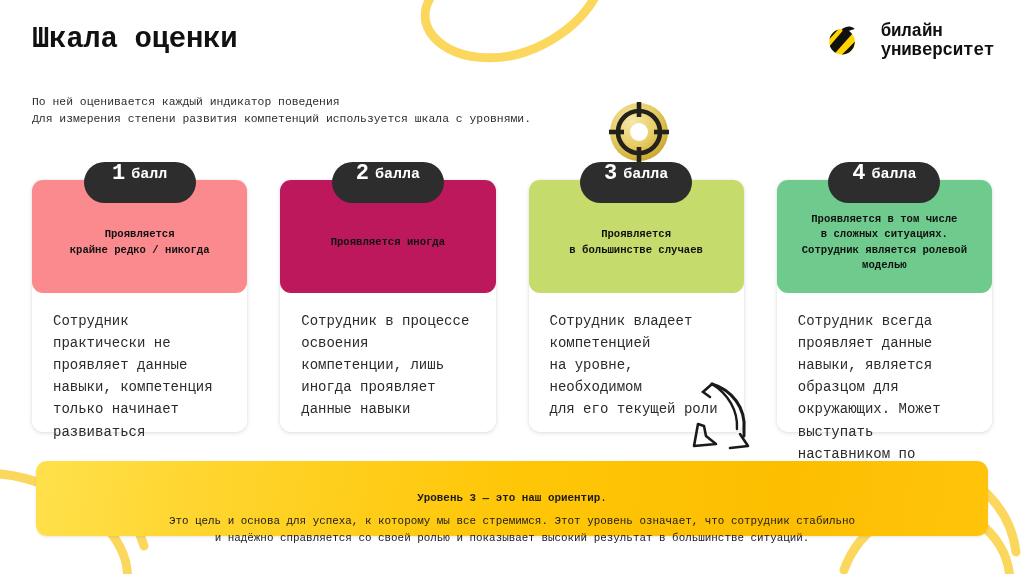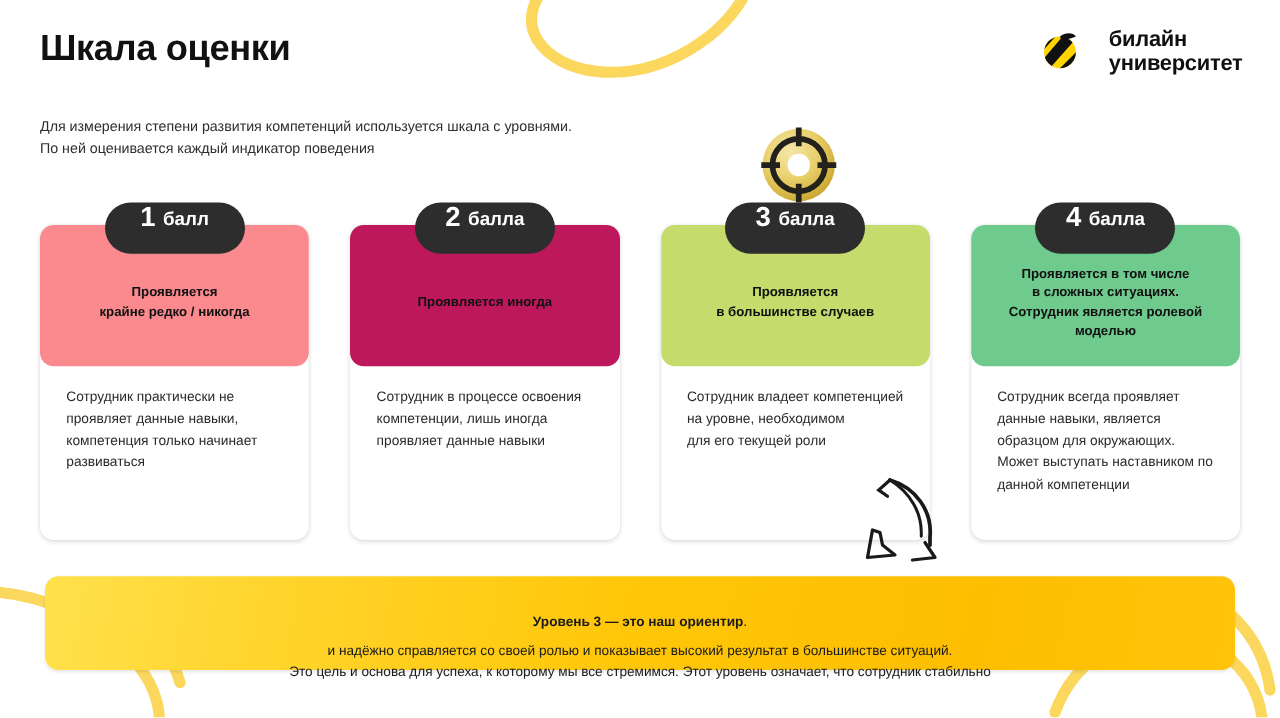--- a/index.html
+++ b/index.html
@@ -12,20 +12,21 @@
     background: #ffffff;
     font-family: "Liberation Sans", sans-serif;
   }
 
   #slide {
     position: relative;
     width: 1024px;
     height: 574px;
     background: #ffffff;
     overflow: hidden;
+    font-family: Liberation Mono, monospace;
   }
 
   
   .decor {
     position: absolute;
     pointer-events: none;
   }
   .decor-top     { top: -66px;  left: 404px;  }
   .decor-botleft { bottom: -58px; left: -52px; }
   .decor-botright{ bottom: -56px; right: -60px;}
@@ -109,21 +110,21 @@
   }
   .card-head-text {
     font-size: 10.6px;
     font-weight: bold;
     line-height: 1.46;
     color: #111111;
   }
 
   .card-body {
     padding: 17px 21px 0 21px;
-    font-size: 11px;
+    font-size: 14px;
     line-height: 1.58;
     color: #2b2b2b;
   }
 
   
   .badge {
     position: absolute;
     top: -18px;
     left: 50%;
     transform: translateX(-50%);
@@ -225,22 +226,22 @@
       </g>
       <path d="M20 6 C25 2 32 2 35 6 C30 8 25 9 21 9 Z" fill="#111111"></path>
     </svg>
     <div class="logo-text">
       <div>билайн</div>
       <div>университет</div>
     </div>
   </div>
 
   <div class="subtitle">
+    <div>По ней оценивается каждый индикатор поведения</div>
     <div>Для измерения степени развития компетенций используется шкала с уровнями.</div>
-    <div>По ней оценивается каждый индикатор поведения</div>
   </div>
 
   <svg class="target-icon" viewBox="0 0 74 74">
     <defs>
       <radialGradient id="tg" cx="38%" cy="32%" r="72%">
         <stop offset="0%" stop-color="#F6E7A8"></stop>
         <stop offset="55%" stop-color="#E8CE68"></stop>
         <stop offset="100%" stop-color="#C9A62E"></stop>
       </radialGradient>
     </defs>
@@ -316,18 +317,18 @@
     <path d="M20 10 L11 18 L18 23" fill="none" stroke="#1a1a1a" stroke-width="2.6" stroke-linecap="round"></path>
     <path d="M6 50 L2 72 L24 70 L14 62 L12 52 Z" fill="none" stroke="#1a1a1a" stroke-width="2.6" stroke-linejoin="round"></path>
     <path d="M48 60 L56 72 L38 74" fill="none" stroke="#1a1a1a" stroke-width="2.6" stroke-linejoin="round" stroke-linecap="round"></path>
   </svg>
 
   <div class="banner">
     <div class="banner-lead">
       <b>Уровень 3 — это наш ориентир</b><span>.</span>
     </div>
     <div class="banner-body">
+      <div>Это цель и основа для успеха, к которому мы все стремимся. Этот уровень означает, что сотрудник стабильно</div>
       <div>и надёжно справляется со своей ролью и показывает высокий результат в большинстве ситуаций.</div>
-      <div>Это цель и основа для успеха, к которому мы все стремимся. Этот уровень означает, что сотрудник стабильно</div>
     </div>
   </div>
 
 </div>
 
 </body></html>

